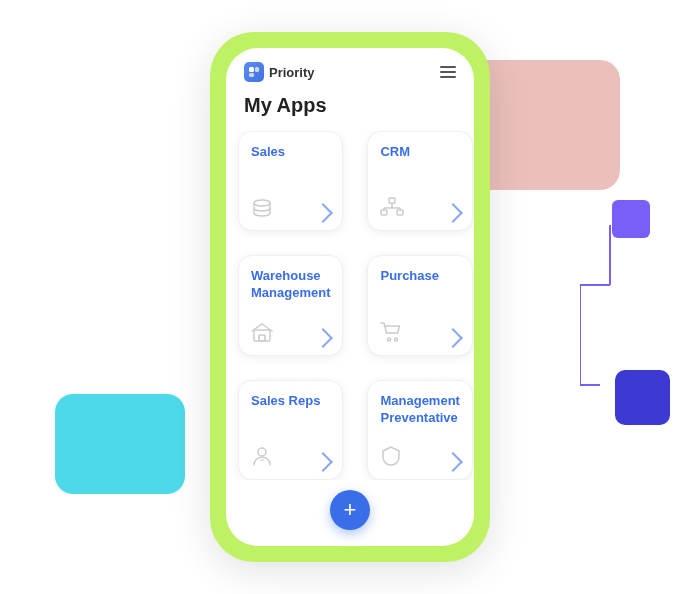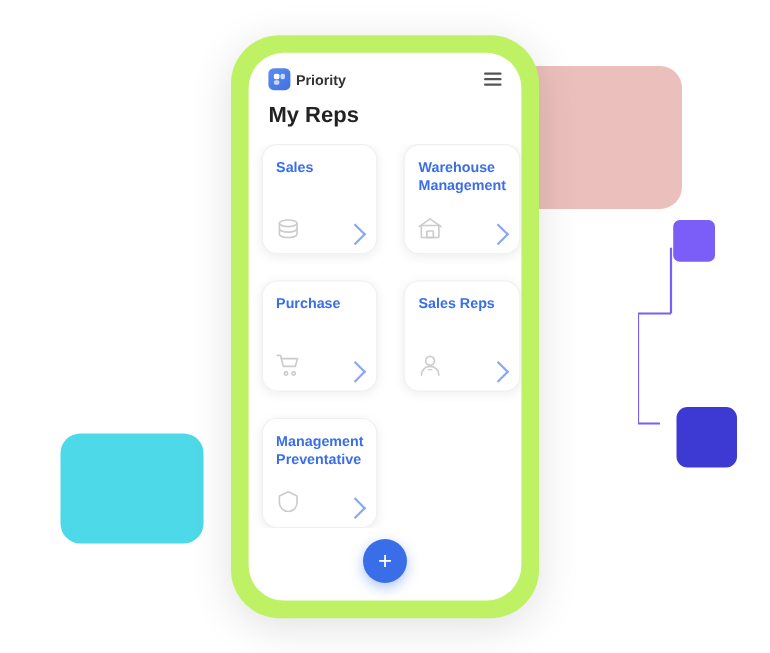--- a/index.html
+++ b/index.html
@@ -270,38 +270,56 @@
         </div>
         <span class="logo-text">Priority</span>
       </div>
       <div class="hamburger-icon">
         <span></span>
         <span></span>
         <span></span>
       </div>
     </div>
 
-    <div class="my-apps-title">My Reps</div>
+    <div class="my-apps-title">My Apps</div>
 
     <div class="apps-grid">
 
       <div class="app-card">
         <div class="app-card-name">Sales</div>
         <div class="app-card-bottom">
           <div class="app-card-icon">
             <svg width="22" height="18" viewBox="0 0 22 18" fill="none">
               <ellipse cx="11" cy="4" rx="8" ry="3" stroke="#ccc" stroke-width="1.5"></ellipse>
               <path d="M3 4v5c0 1.66 3.58 3 8 3s8-1.34 8-3V4" stroke="#ccc" stroke-width="1.5" fill="none"></path>
               <path d="M3 9v5c0 1.66 3.58 3 8 3s8-1.34 8-3V9" stroke="#ccc" stroke-width="1.5" fill="none"></path>
             </svg>
           </div>
           <div class="app-card-arrow"></div>
         </div>
       </div>
 
+      <div class="app-card">
+        <div class="app-card-name">CRM</div>
+        <div class="app-card-bottom">
+          <div class="app-card-icon">
+            <svg width="24" height="20" viewBox="0 0 24 20" fill="none">
+              <rect x="9" y="1" width="6" height="5" rx="1" stroke="#ccc" stroke-width="1.5"></rect>
+              <rect x="1" y="13" width="6" height="5" rx="1" stroke="#ccc" stroke-width="1.5"></rect>
+              <rect x="17" y="13" width="6" height="5" rx="1" stroke="#ccc" stroke-width="1.5"></rect>
+              <line x1="12" y1="6" x2="12" y2="11" stroke="#ccc" stroke-width="1.5"></line>
+              <line x1="12" y1="11" x2="4" y2="11" stroke="#ccc" stroke-width="1.5"></line>
+              <line x1="12" y1="11" x2="20" y2="11" stroke="#ccc" stroke-width="1.5"></line>
+              <line x1="4" y1="11" x2="4" y2="13" stroke="#ccc" stroke-width="1.5"></line>
+              <line x1="20" y1="11" x2="20" y2="13" stroke="#ccc" stroke-width="1.5"></line>
+            </svg>
+          </div>
+          <div class="app-card-arrow"></div>
+        </div>
+      </div>
 
       <div class="app-card">
         <div class="app-card-name">Warehouse Management</div>
         <div class="app-card-bottom">
           <div class="app-card-icon">
             <svg width="22" height="20" viewBox="0 0 22 20" fill="none">
               <rect x="3" y="8" width="16" height="11" rx="1" stroke="#ccc" stroke-width="1.5"></rect>
               <path d="M1 9l10-7 10 7" stroke="#ccc" stroke-width="1.5" stroke-linecap="round"></path>
               <rect x="8" y="13" width="6" height="6" rx="1" stroke="#ccc" stroke-width="1.5"></rect>
               <line x1="8" y1="13" x2="8" y2="19" stroke="#ccc" stroke-width="1"></line>

